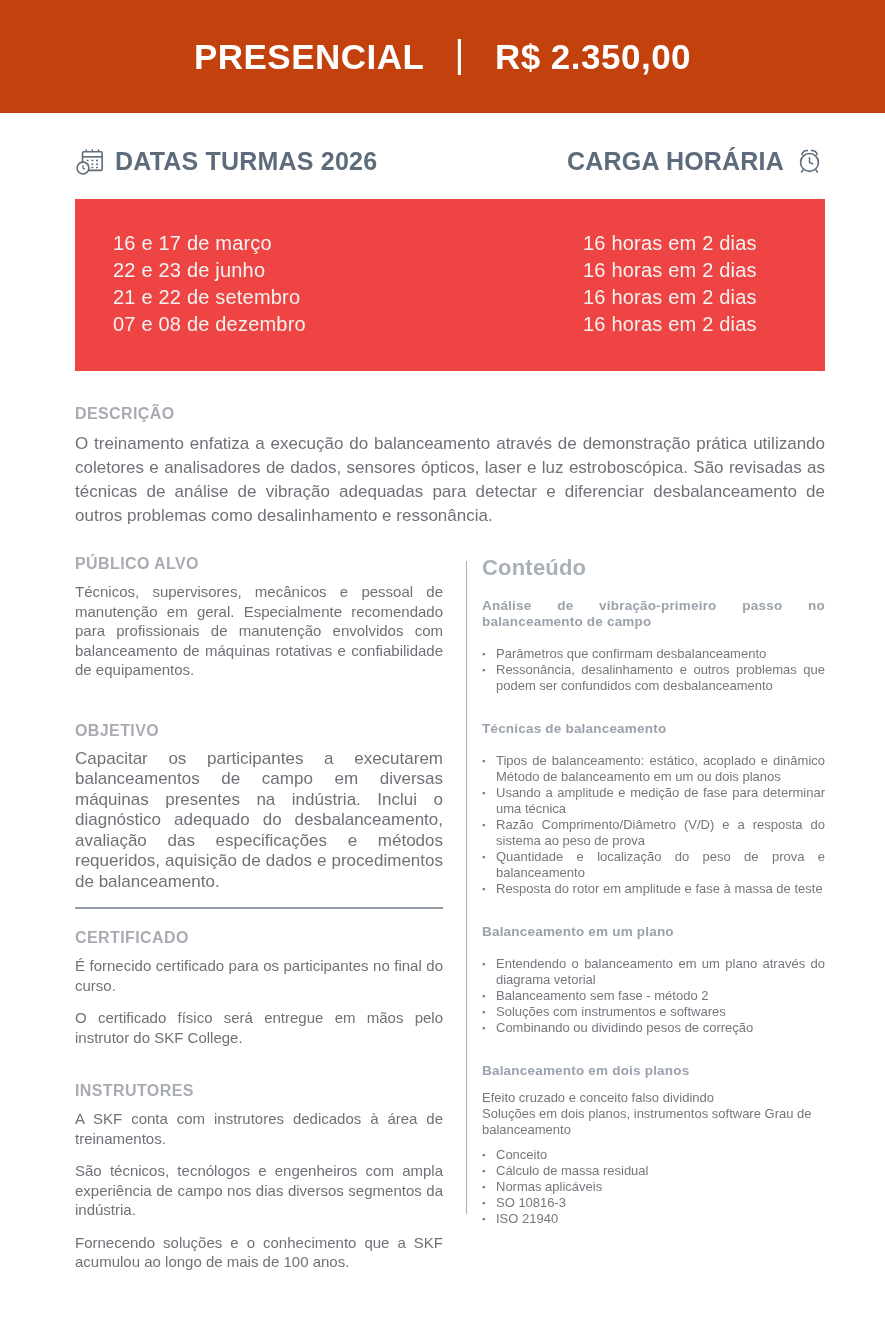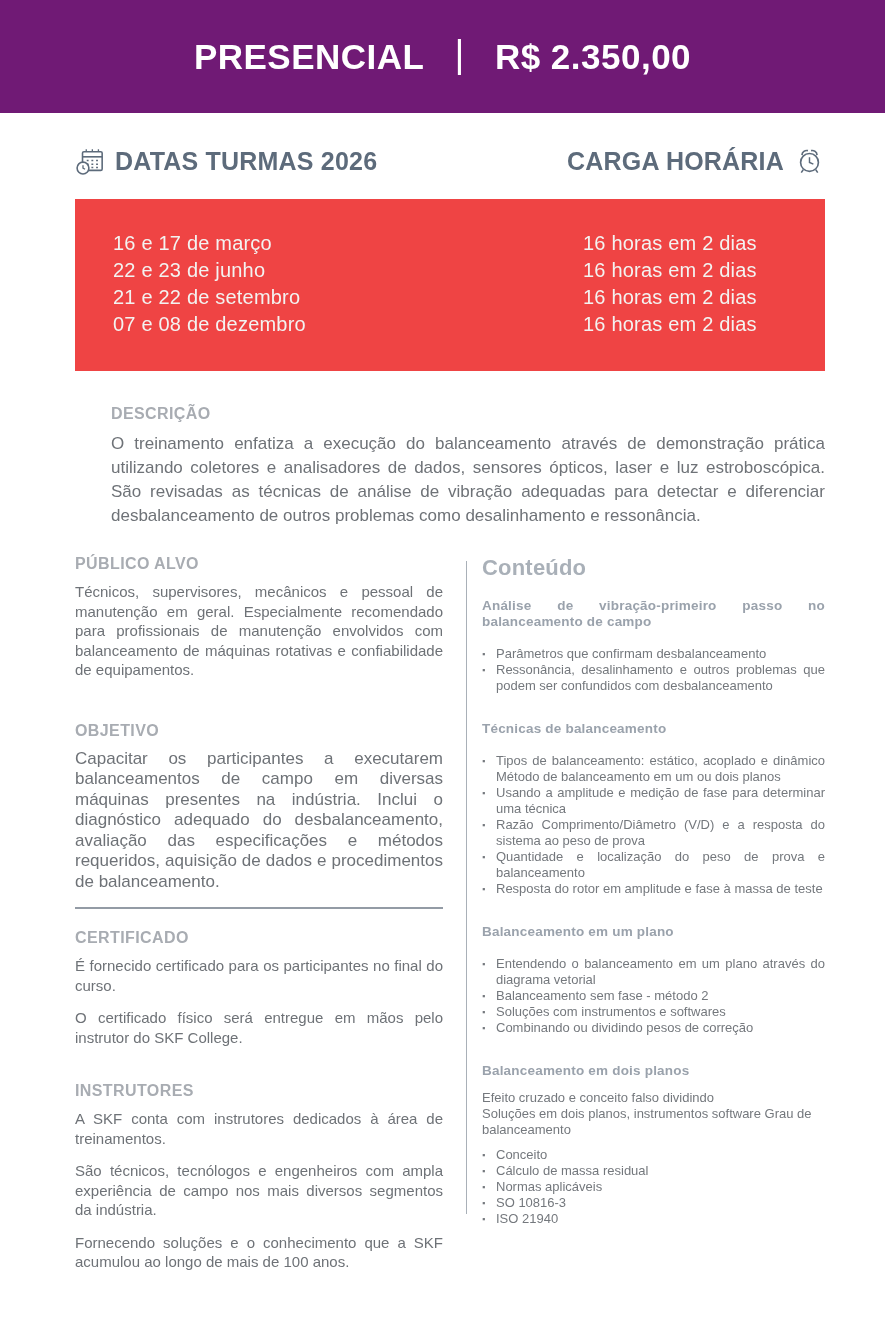--- a/index.html
+++ b/index.html
@@ -6,21 +6,21 @@
   html,body { background:#ffffff; }
   body {
     width:885px; min-height:1321px; margin:0 auto;
     font-family:"Liberation Sans","DejaVu Sans",sans-serif;
     -webkit-font-smoothing:antialiased;
   }
   .page { width:885px; min-height:1321px; background:#ffffff; overflow:hidden; }
 
   
   .band {
-    height:113px; background:#701a75; color:#ffffff;
+    height:113px; background:#c2410c; color:#ffffff;
     display:flex; align-items:center; justify-content:center; gap:30px;
     font-size:35px; font-weight:bold; letter-spacing:.5px;
   }
   .band .sep { font-weight:400; font-size:38px; transform:translateY(-2px); }
 
   
   .content { padding:0 60px 30px 75px; }
 
   
   .titles-row {
@@ -35,21 +35,21 @@
 
   
   .schedule {
     margin-top:23px; background:#ef4444; color:#f3f3f1;
     padding:31px 20px 33px 38px;
   }
   .srow { display:flex; font-size:20px; line-height:27px; letter-spacing:.2px; }
   .srow .s-date { width:470px; }
 
   
-  .descricao { margin-top:34px;margin-left:36px; }
+  .descricao { margin-top:34px; }
   h3.section-h {
     color:#a8acb2; font-size:16px; font-weight:bold; letter-spacing:.4px;
   }
   .descricao p {
     margin-top:9px; color:#6e7277; font-size:17px; line-height:24px;
     text-align:justify;
   }
 
   
   .cols { display:flex; margin-top:27px; align-items:stretch; }
@@ -173,21 +173,21 @@
 
         <section class="certificado">
           <h3 class="section-h">CERTIFICADO</h3>
           <p>É fornecido certificado para os participantes no final do curso.</p>
           <p>O certificado físico será entregue em mãos pelo instrutor do SKF College.</p>
         </section>
 
         <section class="instrutores">
           <h3 class="section-h">INSTRUTORES</h3>
           <p>A SKF conta com instrutores dedicados à área de treinamentos.</p>
-          <p>São técnicos, tecnólogos e engenheiros com ampla experiência de campo nos mais diversos segmentos da indústria.</p>
+          <p>São técnicos, tecnólogos e engenheiros com ampla experiência de campo nos dias diversos segmentos da indústria.</p>
           <p>Fornecendo soluções e o conhecimento que a SKF acumulou ao longo de mais de 100 anos.</p>
         </section>
       </div>
 
       <div class="vline"></div>
 
       <div class="col-right">
         <h2 class="conteudo-title">Conteúdo</h2>
 
         <section class="rsection">

